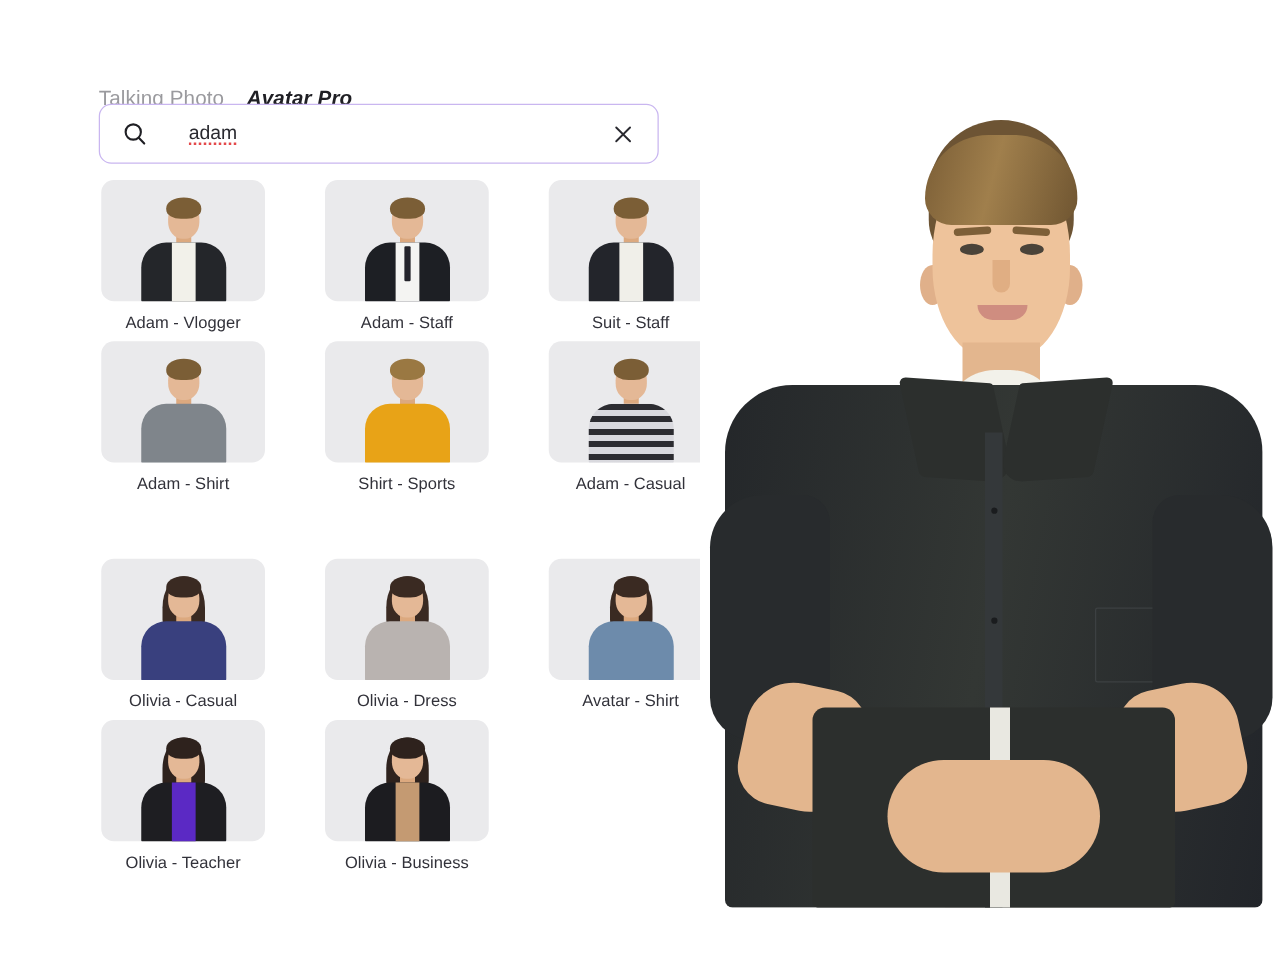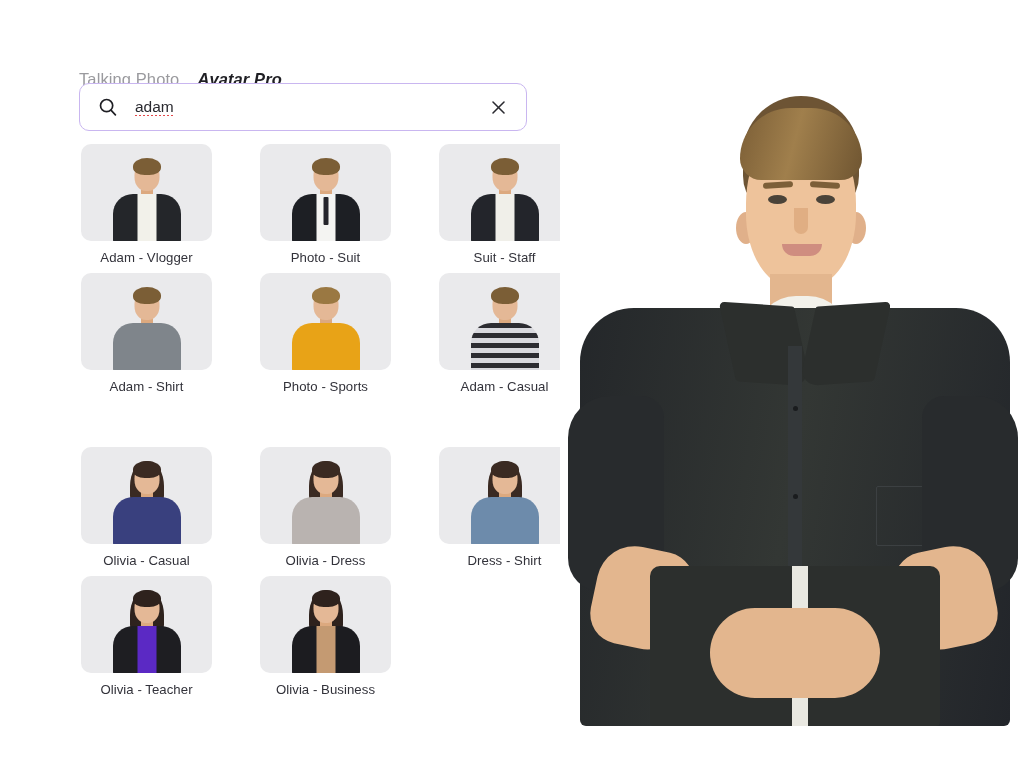--- a/index.html
+++ b/index.html
@@ -23,21 +23,21 @@
 
   
   .search-box {
     position:absolute; left:79px; top:83px; width:448px; height:48px;
     border:1.4px solid #c9b6f0; border-radius:10px; background:#fff;
     display:flex; align-items:center; padding:0 16px 0 18px;
   }
   .search-icon { width:20px; height:20px; flex:0 0 auto; color:#1f1f24; }
   .search-icon svg { display:block; }
   .search-value {
-    flex:1 1 auto; margin-left:17px; font-size:15.5px; color:#2a2a30;
+    flex:1 1 auto; margin-left:33px; font-size:15.5px; color:#2a2a30;
     border:none; outline:none; background:transparent; font-family:inherit;
     text-decoration: underline; text-decoration-style: dotted;
     text-decoration-color:#e4484a; text-underline-offset:3px;
     text-decoration-thickness:1.5px;
   }
   .clear-btn {
     width:24px; height:24px; flex:0 0 auto; display:flex; align-items:center;
     justify-content:center; cursor:pointer; background:transparent; border:none; padding:0;
     color:#2a2a30;
   }
@@ -153,21 +153,21 @@
             <div class="thumb">
               <div class="fig">
                 <div class="neck"></div>
                 <div class="head"></div>
                 <div class="hair" style="background:#7b5e36"></div>
                 <div class="torso" style="background:#1d1f24"></div>
                 <div class="inner" style="background:#f4f4f2"></div>
                 <div class="tie"></div>
               </div>
             </div>
-            <div class="cell-label">Photo - Suit</div>
+            <div class="cell-label">Adam - Staff</div>
           </div>
           <div class="cell">
             <div class="thumb">
               <div class="fig">
                 <div class="neck"></div>
                 <div class="head"></div>
                 <div class="hair" style="background:#7b5e36"></div>
                 <div class="torso" style="background:#23252b"></div>
                 <div class="inner" style="background:#f0efe9"></div>
               </div>
@@ -187,21 +187,21 @@
           </div>
           <div class="cell">
             <div class="thumb">
               <div class="fig">
                 <div class="neck"></div>
                 <div class="head"></div>
                 <div class="hair" style="background:#9a7842"></div>
                 <div class="torso" style="background:#e8a317"></div>
               </div>
             </div>
-            <div class="cell-label">Photo - Sports</div>
+            <div class="cell-label">Shirt - Sports</div>
           </div>
           <div class="cell">
             <div class="thumb">
               <div class="fig">
                 <div class="neck"></div>
                 <div class="head"></div>
                 <div class="hair" style="background:#7b5e36"></div>
                 <div class="torso stripes"></div>
               </div>
             </div>
@@ -236,21 +236,21 @@
           <div class="cell">
             <div class="thumb">
               <div class="fig">
                 <div class="hair long" style="background:#3a2a22"></div>
                 <div class="neck"></div>
                 <div class="head"></div>
                 <div class="hair" style="background:#3a2a22"></div>
                 <div class="torso" style="background:#6d8bab"></div>
               </div>
             </div>
-            <div class="cell-label">Dress - Shirt</div>
+            <div class="cell-label">Avatar - Shirt</div>
           </div>
           <div class="cell">
             <div class="thumb">
               <div class="fig">
                 <div class="hair long" style="background:#2e221d"></div>
                 <div class="neck"></div>
                 <div class="head"></div>
                 <div class="hair" style="background:#2e221d"></div>
                 <div class="torso" style="background:#1e1e22"></div>
                 <div class="inner" style="background:#5b29c4"></div>

